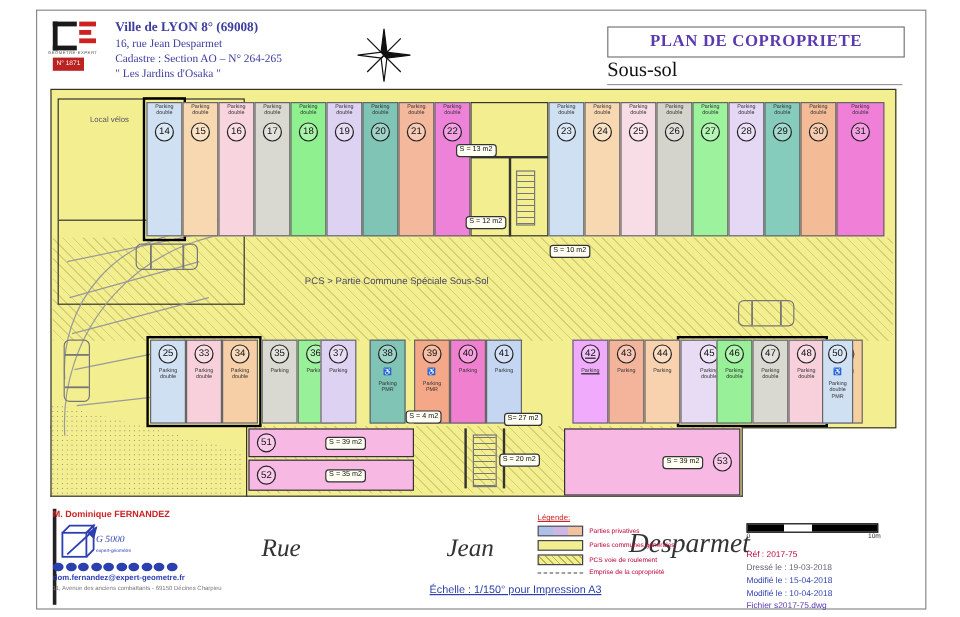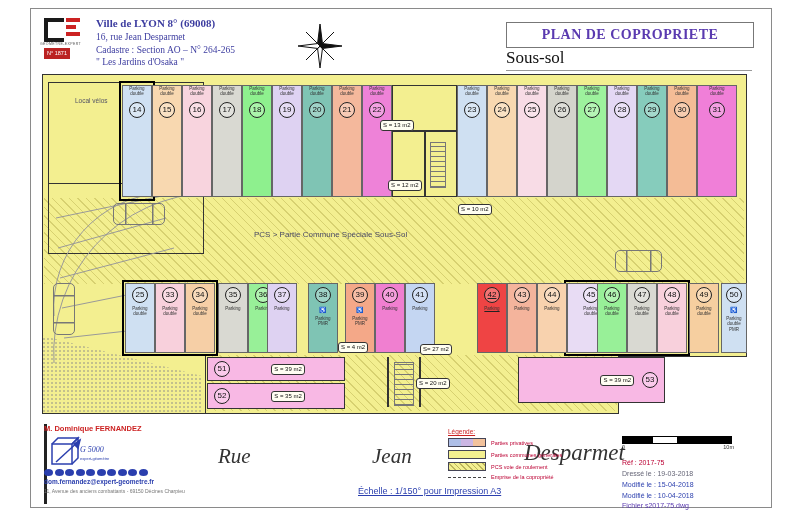--- a/index.html
+++ b/index.html
@@ -300,21 +300,21 @@
         <div class="plabel">Parking PMR</div>
       </div>
       <div class="stall r2" style="left: 333px; width: 30px; background: rgb(240, 127, 208);">
         <div class="circ">40</div>
         <div class="plabel">Parking</div>
       </div>
       <div class="stall r2" style="left: 363px; width: 30px; background: rgb(196, 214, 242);">
         <div class="circ">41</div>
         <div class="plabel">Parking</div>
       </div>
-      <div class="stall r2" style="left: 435px; width: 30px; background: #ef4444; text-decoration: underline;">
+      <div class="stall r2" style="left: 435px; width: 30px; background: #f0abfc; text-decoration: underline;">
         <div class="circ">42</div>
         <div class="plabel">Parking</div>
       </div>
       <div class="stall r2" style="left: 465px; width: 30px; background: rgb(244, 180, 156);">
         <div class="circ">43</div>
         <div class="plabel">Parking</div>
       </div>
       <div class="stall r2" style="left: 495px; width: 30px; background: rgb(248, 210, 174);">
         <div class="circ">44</div>
         <div class="plabel">Parking</div>
@@ -332,34 +332,34 @@
         <div class="plabel">Parking double</div>
       </div>
       <div class="stall r2" style="left: 615px; width: 30px; background: rgb(248, 208, 220);">
         <div class="circ">48</div>
         <div class="plabel">Parking double</div>
       </div>
       <div class="stall r2" style="left: 647px; width: 30px; background: rgb(246, 207, 160);">
         <div class="circ">49</div>
         <div class="plabel">Parking double</div>
       </div>
-      <div class="stall r2" style="left: 679px; width: 26px; background: rgb(207, 224, 242);">
+      <div class="stall r2" style="left: 643px; width: 26px; background: rgb(207, 224, 242);">
         <div class="circ">50</div>
         <div class="pmr">♿</div>
         <div class="plabel">Parking double PMR</div>
       </div>
       <div class="room" style="left: 165px; top: 287px; width: 138px; height: 24px;">
         <div class="circ">51</div>
         <div class="arealabel" style="margin: 0px auto;">S = 39 m2</div>
       </div>
       <div class="room" style="left: 165px; top: 313px; width: 138px; height: 26px;">
         <div class="circ">52</div>
         <div class="arealabel" style="margin: 0px auto;">S = 35 m2</div>
       </div>
-      <div class="room" style="left: 428px; top: 287px; width: 147px; height: 46px; margin-left: 48px;">
+      <div class="room" style="left: 428px; top: 287px; width: 147px; height: 56px;">
         <div class="arealabel" style="margin-left: auto;">S = 39 m2</div>
         <div class="circ">53</div>
       </div>
       <div class="arealabel" style="left: 338px; top: 50px;">S = 13 m2</div>
       <div class="arealabel" style="left: 346px; top: 110px;">S = 12 m2</div>
       <div class="arealabel" style="left: 416px; top: 134px;">S = 10 m2</div>
       <div class="arealabel" style="left: 296px; top: 272px;">S = 4 m2</div>
       <div class="arealabel" style="left: 378px; top: 274px;">S= 27 m2</div>
       <div class="arealabel" style="left: 374px; top: 308px;">S = 20 m2</div>
     </div>

